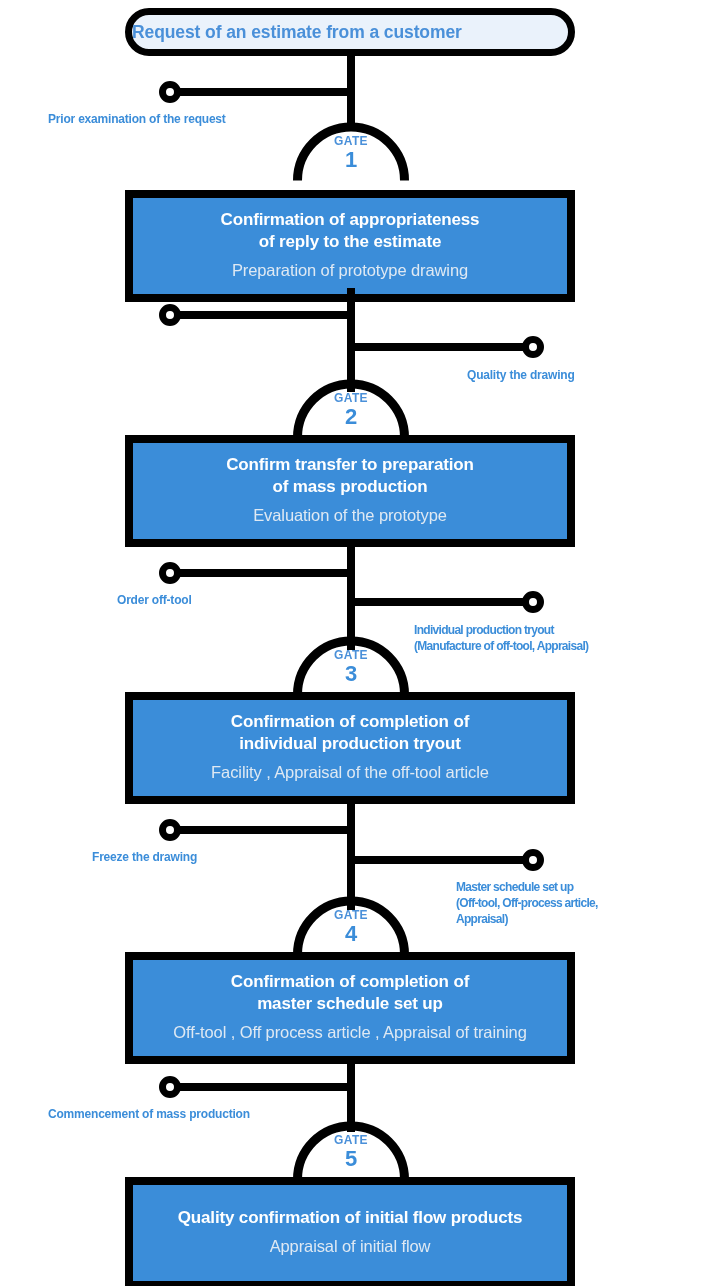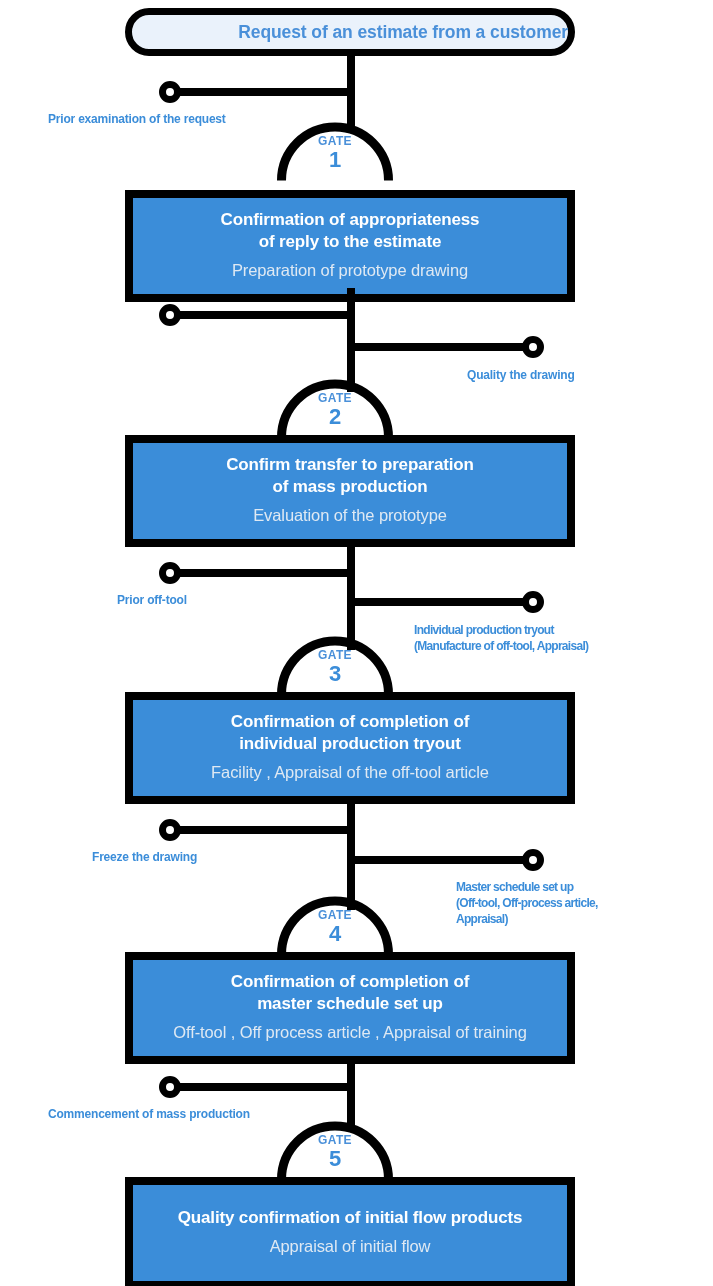--- a/index.html
+++ b/index.html
@@ -23,21 +23,21 @@
     left: 125px;
     top: 8px;
     width: 450px;
     height: 48px;
     box-sizing: border-box;
     border: 7px solid #000000;
     border-radius: 26px;
     background: #eaf2fb;
     display: flex;
     align-items: center;
-    justify-content: flex-end;
+    justify-content: flex-start;
   }
   .pill-label {
     color: #4a90d9;
     font-size: 17.5px;
     font-weight: bold;
     letter-spacing: -0.1px;
     white-space: nowrap;
   }
 
   
@@ -107,21 +107,21 @@
   }
   .branch-label.tight {
     letter-spacing: -0.7px;
   }
 
   
   .gate {
     position: absolute;
     width: 118px;
     height: 59px;
-    left: 276px;
+    left: 292px;
   }
   .gate svg { display: block; }
   .gate-text {
     position: absolute;
     left: 0;
     top: 0;
     width: 118px;
     height: 59px;
     display: flex;
     flex-direction: column;
@@ -199,21 +199,21 @@
   <div class="stage-box" style="top:435px;height:112px;">
     <div class="stage-title">Confirm transfer to preparation
 of mass production</div>
     <div class="stage-sub">Evaluation of the prototype</div>
   </div>
 
   <div class="trunk" style="top:545px;height:105px;"></div>
 
   <div class="branch" style="left:170px;top:569px;width:181px;"></div>
   <div class="node" style="left:159px;top:562px;"></div>
-  <div class="branch-label" style="left:117px;top:593px;width:230px;">Prior off-tool</div>
+  <div class="branch-label" style="left:117px;top:593px;width:230px;">Order off-tool</div>
 
   <div class="branch" style="left:351px;top:598px;width:187px;"></div>
   <div class="node" style="left:522px;top:591px;"></div>
   <div class="branch-label tight" style="left:414px;top:623px;width:285px;">Individual production tryout
 (Manufacture of off-tool, Appraisal)</div>
 
   <div class="gate" style="top:635px;">
     <svg width="118" height="61" viewBox="0 0 118 61" aria-hidden="true">
       <path d="M5.5 59.5 A 53.5 53.5 0 0 1 112.5 59.5" fill="none" stroke="#000000" stroke-width="9"></path>
     </svg>

